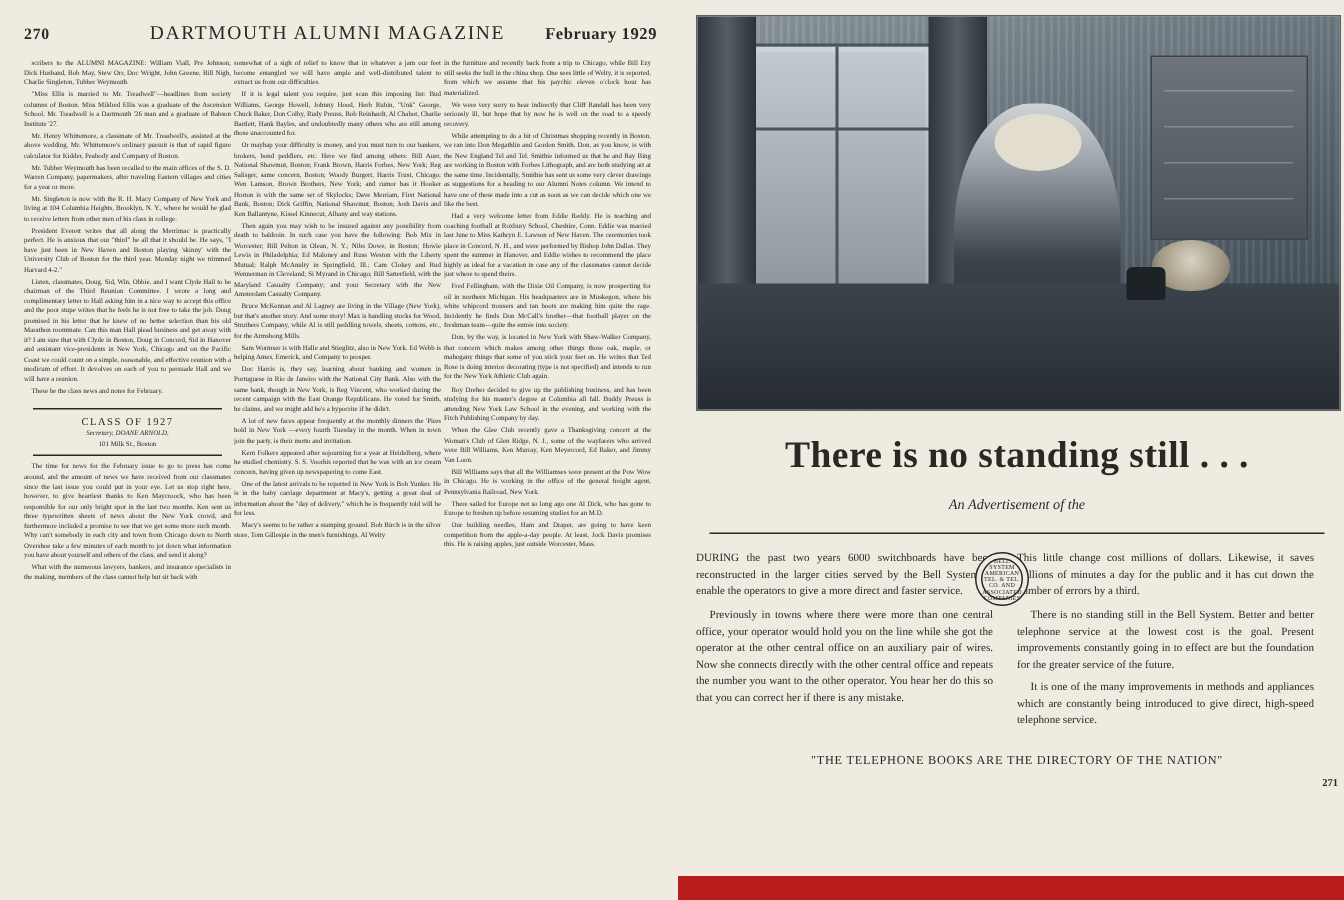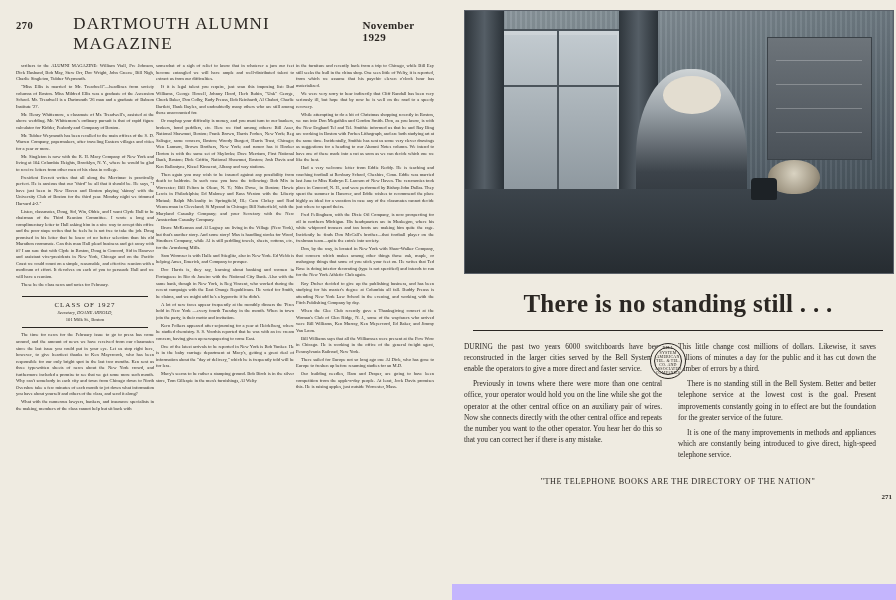--- a/index.html
+++ b/index.html
@@ -4,21 +4,21 @@
 <style>
   html, body {
     margin: 0;
     padding: 0;
     background: #c9c5bc;
   }
   .page {
     position: relative;
     width: 896px;
     height: 600px;
-    background: #c4b5fd;
+    background: #b91c1c;
     overflow: hidden;
     font-family: "Liberation Serif", serif;
     color: #2b2723;
   }
   
   .left-page {
     position: absolute;
     left: 0; top: 0;
     width: 452px; height: 600px;
     background: #efebe1;
@@ -33,21 +33,21 @@
     letter-spacing: .4px;
     padding-bottom: 3px;
     margin-bottom: 6px;
   }
   .folio {
     font-size: 10.5px;
     font-weight: bold;
     letter-spacing: .5px;
   }
   .mag-title {
-    font-size: 17px;
+    font-size: 13px;
     letter-spacing: 1.1px;
     font-variant: small-caps;
     text-transform: uppercase;
     font-weight: normal;
     margin-left: 40px;
   }
   .issue-date {
     font-size: 11px;
     font-weight: bold;
     font-style: normal;
@@ -256,21 +256,21 @@
 </head>
 <body>
 
 <div class="page">
 
   <div class="left-page">
 
     <div class="running-head">
       <span class="folio">270</span>
       <span class="mag-title">Dartmouth Alumni Magazine</span>
-      <span class="issue-date">November 1929</span>
+      <span class="issue-date">February 1929</span>
     </div>
 
     <div class="cols">
 
       <div class="col">
         <p>scribers to the ALUMNI MAGAZINE: William Viall, Pre Johnson, Dick Husband, Bob May, Stew Orr, Doc Wright, John Greene, Bill Nigh, Charlie Singleton, Tubber Weymouth.</p>
         <p>"Miss Ellis is married to Mr. Treadwell"—headlines from society columns of Boston. Miss Mildred Ellis was a graduate of the Ascension School. Mr. Treadwell is a Dartmouth '26 man and a graduate of Babson Institute '27.</p>
         <p>Mr. Henry Whittemore, a classmate of Mr. Treadwell's, assisted at the above wedding. Mr. Whittemore's ordinary pursuit is that of rapid figure calculator for Kidder, Peabody and Company of Boston.</p>
         <p>Mr. Tubber Weymouth has been recalled to the main offices of the S. D. Warren Company, papermakers, after traveling Eastern villages and cities for a year or more.</p>
         <p>Mr. Singleton is now with the R. H. Macy Company of New York and living at 104 Columbia Heights, Brooklyn, N. Y., where he would be glad to receive letters from other men of his class in college.</p>
@@ -337,20 +337,21 @@
       </div>
       <div class="ph-figure"></div>
       <div class="ph-desk"></div>
       <div class="ph-lamp"></div>
       <div class="ph-phone"></div>
     </div>
 
     <h1 class="ad-headline">There is no standing still . . .</h1>
 
     <div class="ad-sub">
+      <div class="l1">An Advertisement of the</div>
     </div>
 
     <div class="ad-rule"></div>
 
     <div class="ad-cols">
 
       <div class="bell-seal">
         <div class="inner">BELL SYSTEM AMERICAN TEL. &amp; TEL. CO. AND ASSOCIATED COMPANIES</div>
       </div>
 

